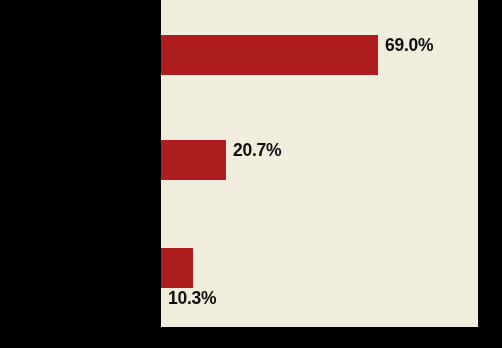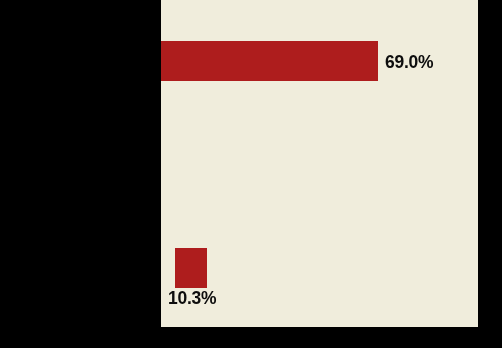--- a/index.html
+++ b/index.html
@@ -23,21 +23,20 @@
     top: 0px;
     width: 317px;
     height: 327px;
     background: #f0eddc;
   }
   .bar-row {
     position: absolute;
     left: 0;
     height: 52px;
     display: flex;
-    align-items: center;
   }
   .bar {
     height: 40px;
     background: #ae1d1d;
     flex: none;
   }
   .bar-label {
     font-family: "Liberation Sans", sans-serif;
     font-weight: bold;
     font-size: 19px;
@@ -57,20 +56,24 @@
 <body>
 
 <div id="figure">
   <div id="plot-area">
 
     <div class="bar-row" id="row-0">
       <div class="bar" style="width: 216.543px;"></div>
       <span class="bar-label">69.0%</span>
     </div>
 
+    <div class="bar-row" id="row-1">
+      <div class="bar" style="width: 64.9628px;"></div>
+      <span class="bar-label">20.7%</span>
+    </div>
 
     <div class="bar-row" id="row-2">
       <div class="bar" style="width: 32.3245px;"></div>
       <span class="bar-label">10.3%</span>
     </div>
 
   </div>
 </div>
 
 </body></html>

